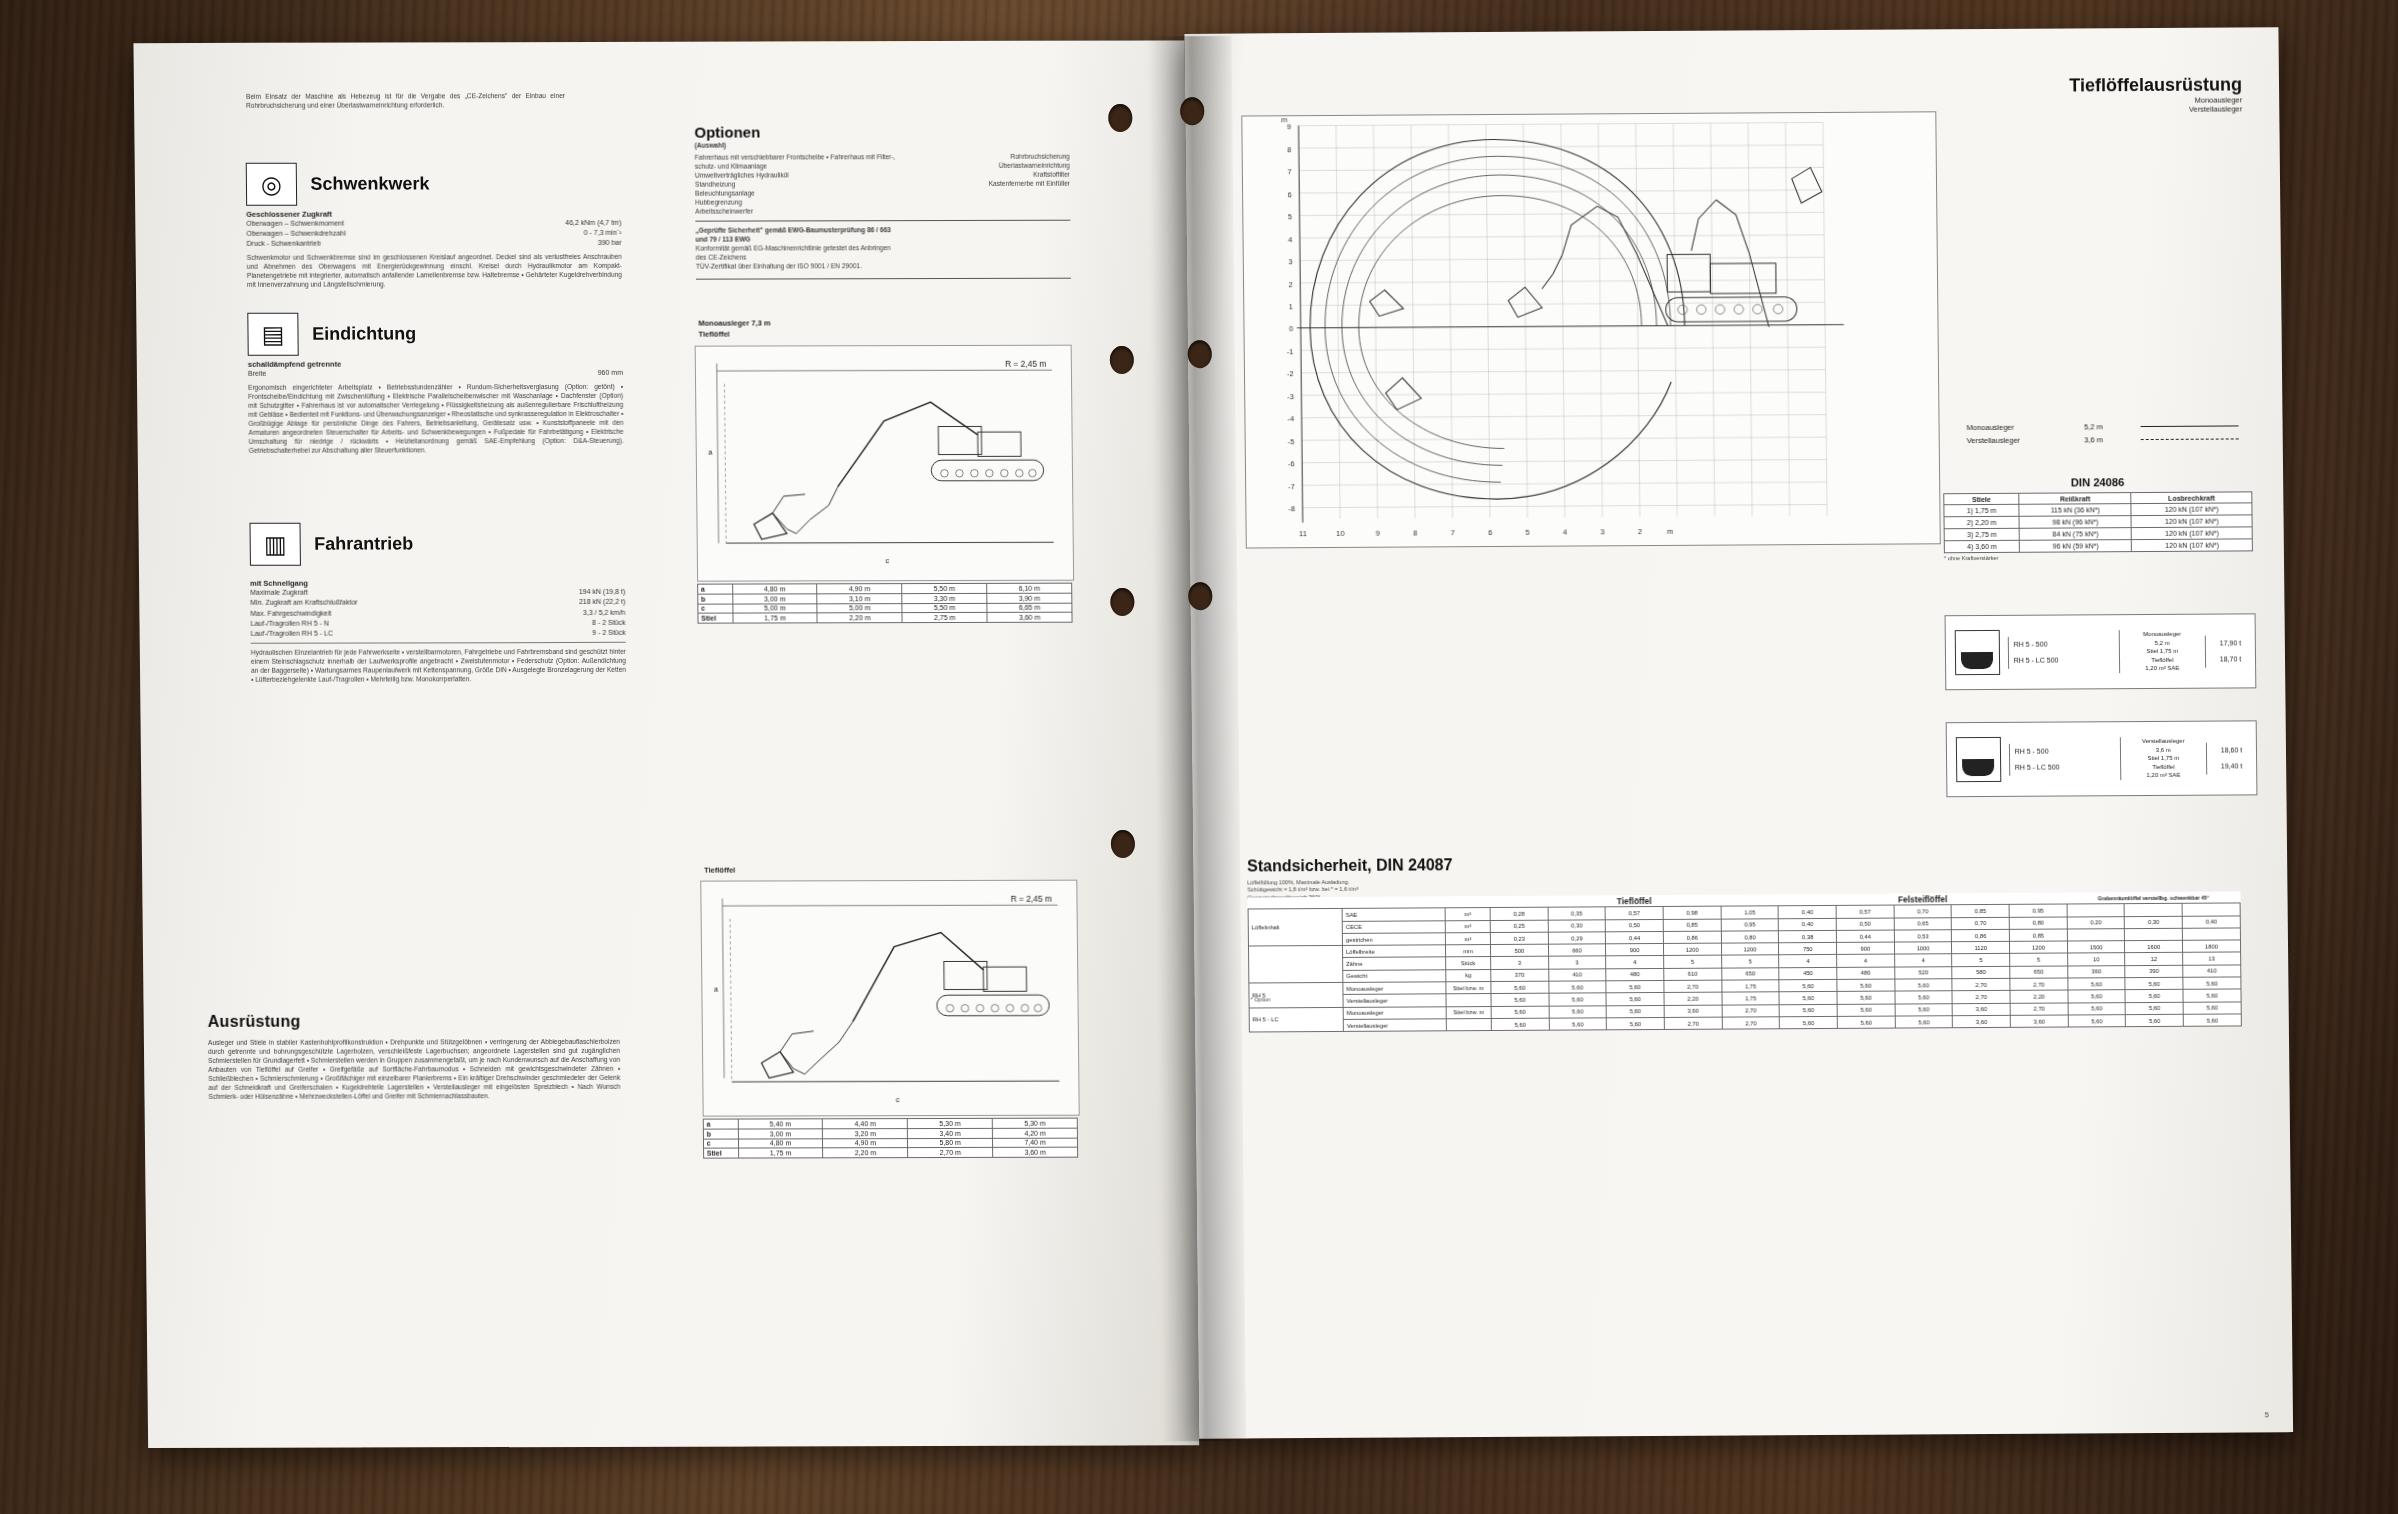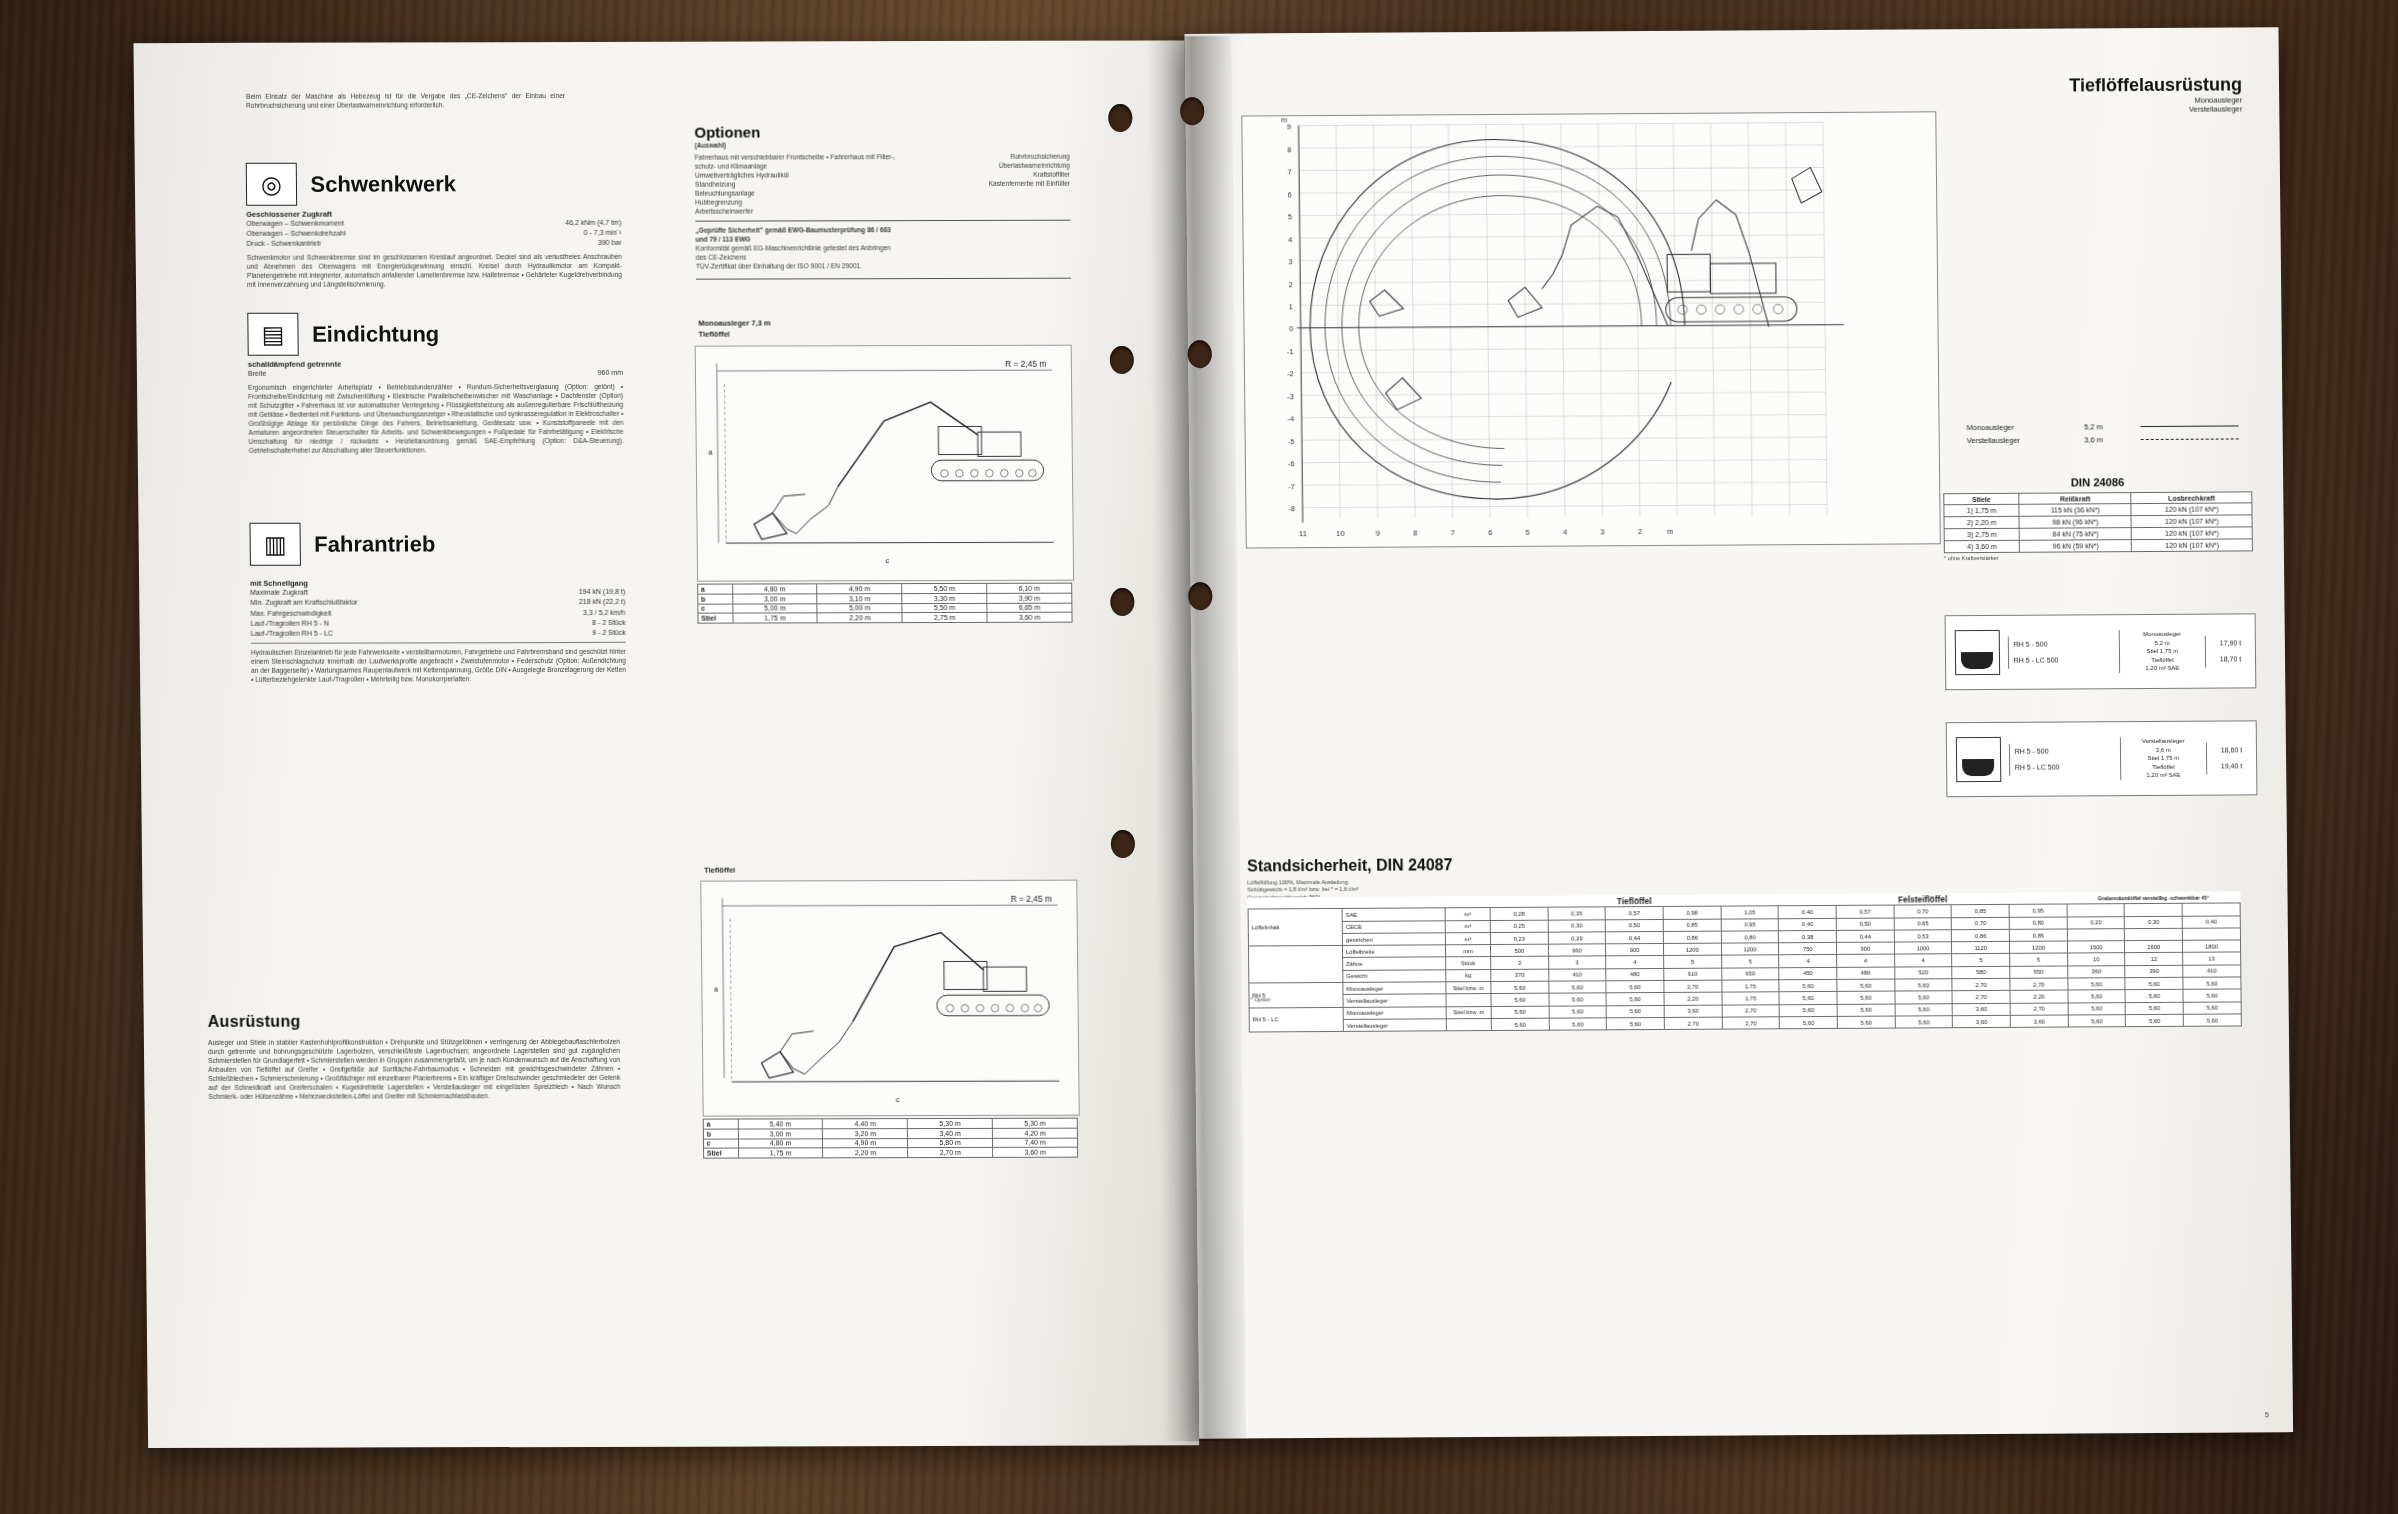--- a/index.html
+++ b/index.html
@@ -71,21 +71,21 @@
 
   .sect-icon{
     width:49px;height:41px;border:0.9px solid #222;background:#fff;
     display:inline-block;vertical-align:middle;position:relative;overflow:hidden;
   }
   .sect-icon .glyph{
     position:absolute;inset:2.8px;
     display:flex;align-items:center;justify-content:center;
     font-size:24px;color:#111;
   }
-  .sect-title{ display:inline-block;vertical-align:middle;margin-left:9.4px;font-size:22px;font-weight:bold;color:#111; }
+  .sect-title{ display:inline-block;vertical-align:middle;margin-left:9.4px;font-size:18px;font-weight:bold;color:#111; }
 
   .spec-row{ display:flex;justify-content:space-between;font-size:7px;line-height:10.3px;color:#333; }
   .spec-row .v{ white-space:nowrap; }
 
   .rule{ border:0;border-top:0.9px solid #7a7a7a;margin:3.7px 0; }
 
   
   #opt-box{ position:absolute;left:560px;top:52px;width:375px; }
   #opt-box .line{ border-top:0.9px solid #555;margin:5.6px 0 3.7px; }
 

